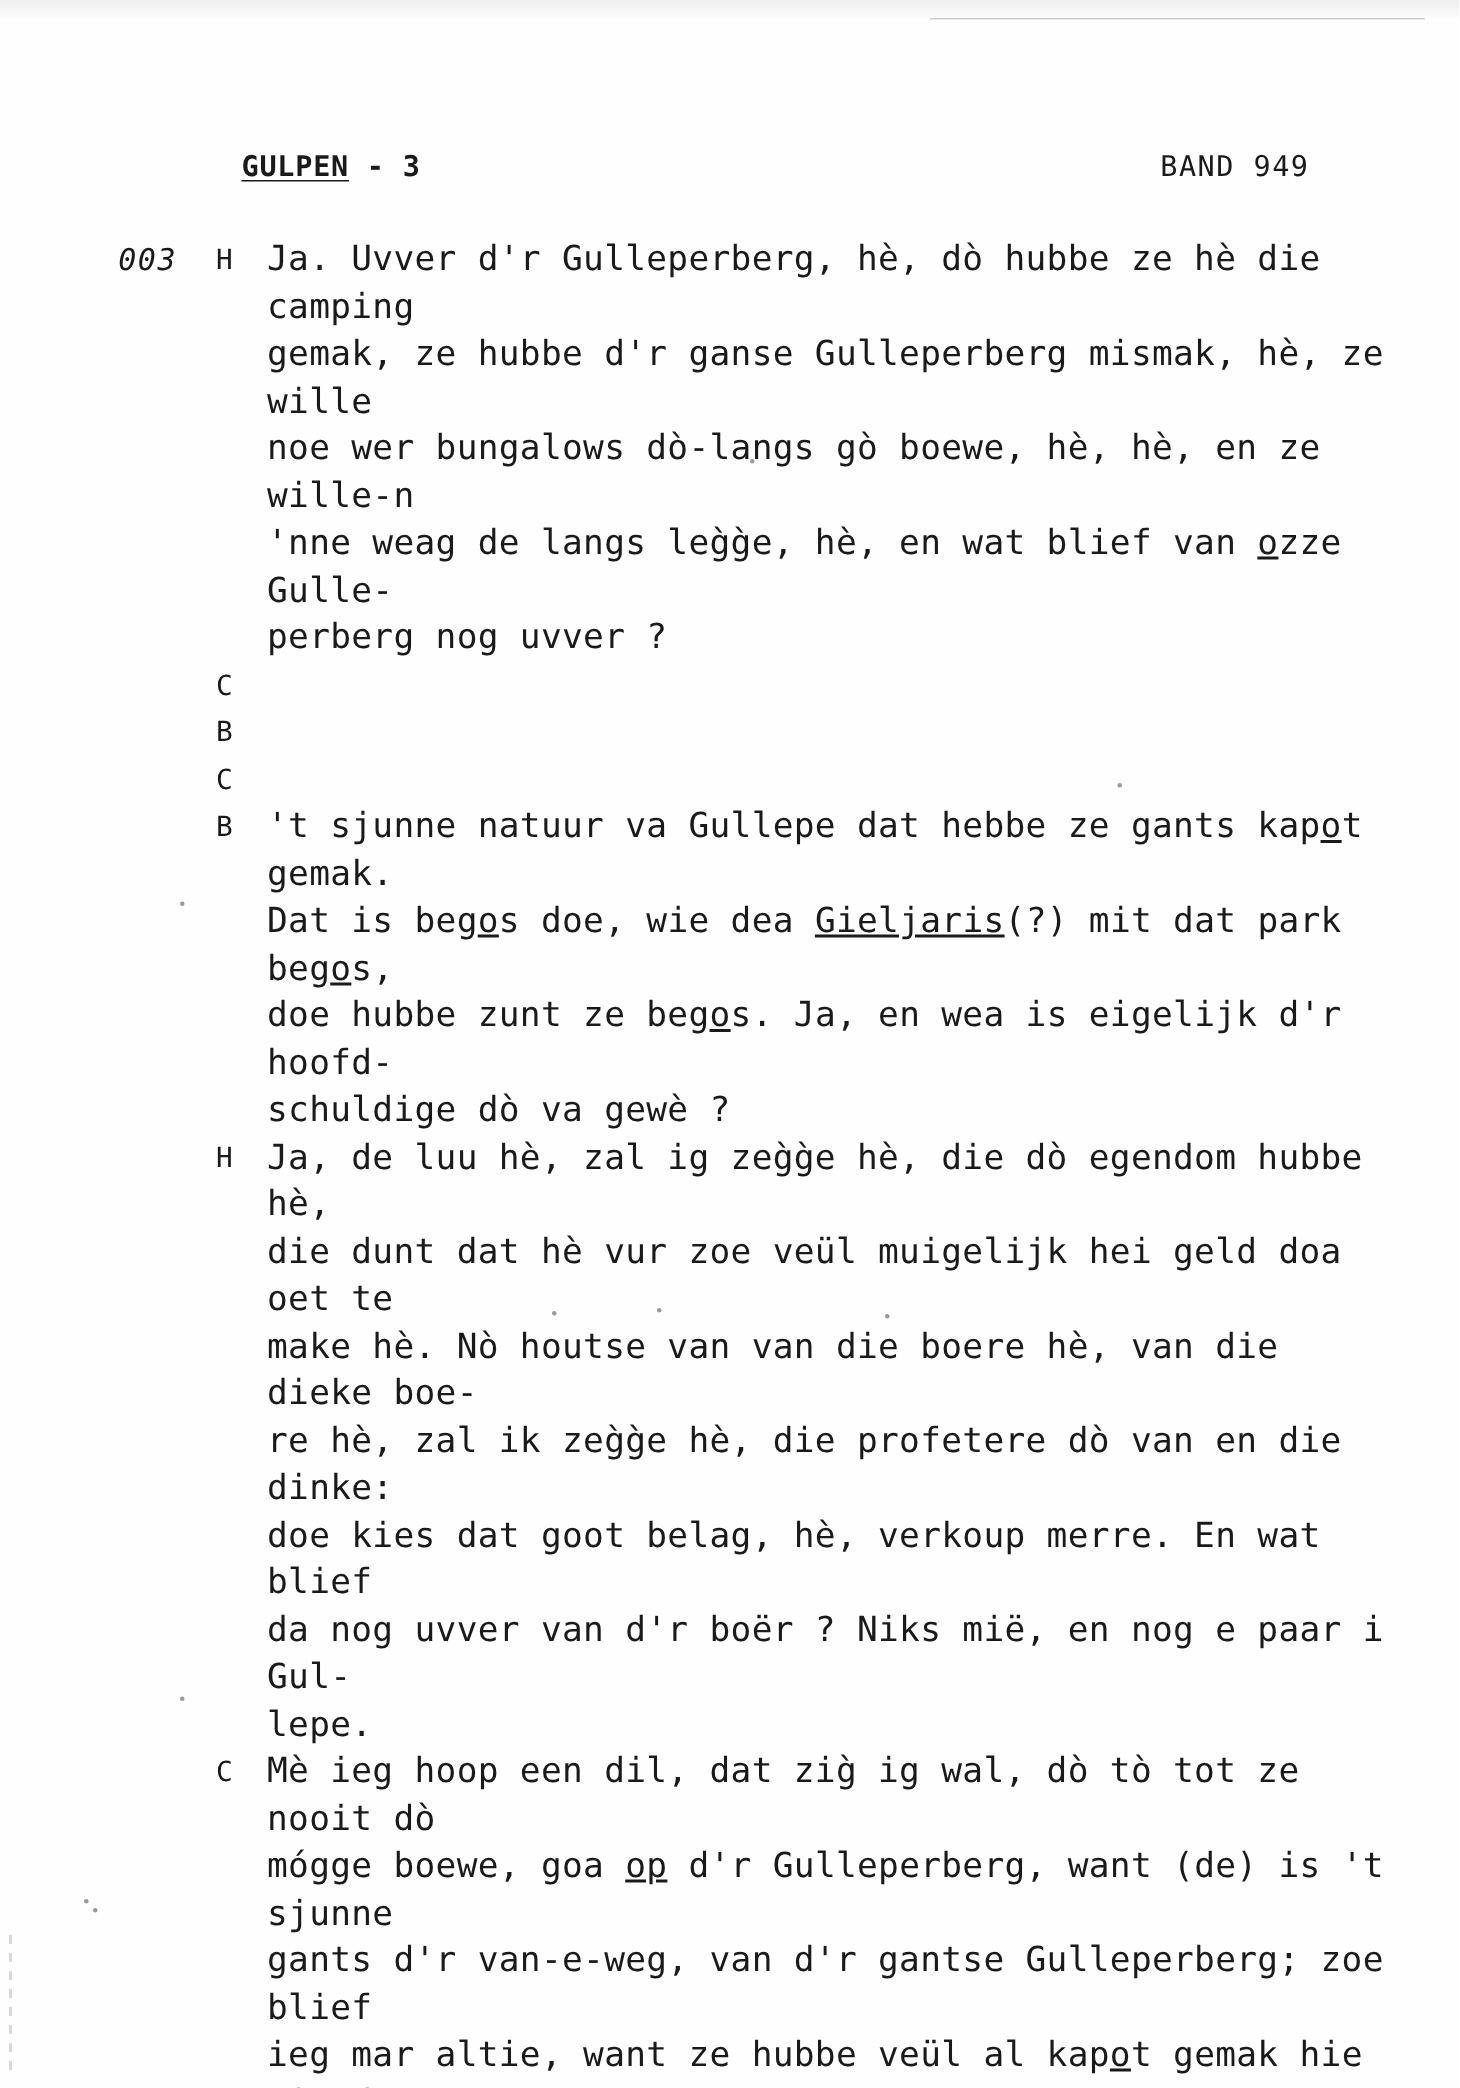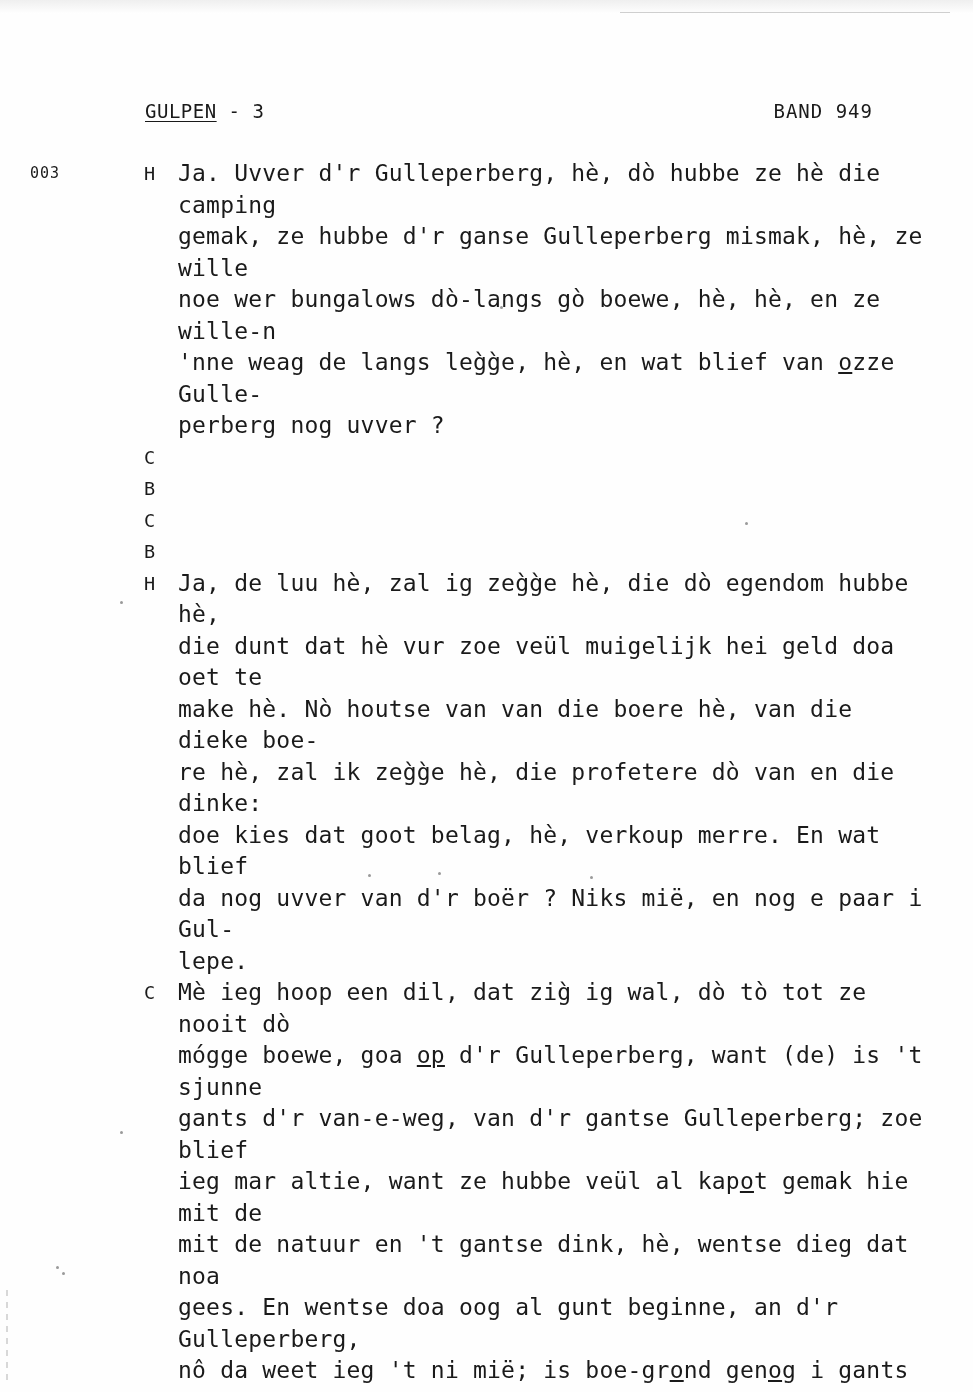--- a/index.html
+++ b/index.html
@@ -44,23 +44,24 @@
     position: absolute;
     top: 100px;
     left: 145px;
     right: 100px;
     height: 30px;
     font-size: 19px;
     letter-spacing: 0.5px;
   }
   .hdr-left {
     position: absolute;
-    left: 0;
+    left: 16px;
     top: 0;
     white-space: pre;
+    font-weight: bold;
   }
   .hdr-left .ul {
     text-decoration: underline;
     text-underline-offset: 3px;
   }
   .hdr-right {
     position: absolute;
     right: 0;
     top: 0;
     white-space: pre;
@@ -75,25 +76,26 @@
     right: 30px;
   }
   .turn {
     display: flex;
     align-items: flex-start;
     margin-bottom: 0;
   }
   .lineno {
     width: 88px;
     flex: 0 0 88px;
-    text-align: left;
-    font-size: 15px;
+    text-align: right;
+    font-size: 20px;
     line-height: 31.5px;
     letter-spacing: 1px;
     padding-right: 0;
+    font-style: italic;
   }
   .spk {
     width: 30px;
     flex: 0 0 30px;
     text-align: left;
     font-size: 18.5px;
     line-height: 31.5px;
     padding-left: 26px;
   }
   .utt {
@@ -154,20 +156,24 @@
     </div>
 
     <div class="turn">
       <div class="lineno"></div>
       <div class="spk">C</div>
     </div>
 
     <div class="turn">
       <div class="lineno"></div>
       <div class="spk">B</div>
+      <div class="utt">'t sjunne natuur va Gullepe dat hebbe ze gants kap<u>o</u>t gemak.
+Dat is beg<u>o</u>s doe, wie dea <u>Gieljaris</u>(?) mit dat park beg<u>o</u>s,
+doe hubbe zunt ze beg<u>o</u>s. Ja, en wea is eigelijk d'r hoofd-
+schuldige dò va gewè ?</div>
     </div>
 
     <div class="turn">
       <div class="lineno"></div>
       <div class="spk">H</div>
       <div class="utt">Ja, de luu hè, zal ig zeg̀g̀e hè, die dò egendom hubbe hè,
 die dunt dat hè vur zoe veül muigelijk hei geld doa oet te
 make hè. Nò houtse van van die boere hè, van die dieke boe-
 re hè, zal ik zeg̀g̀e hè, die profetere dò van en die dinke:
 doe kies dat goot belag, hè, verkoup merre. En wat blief

